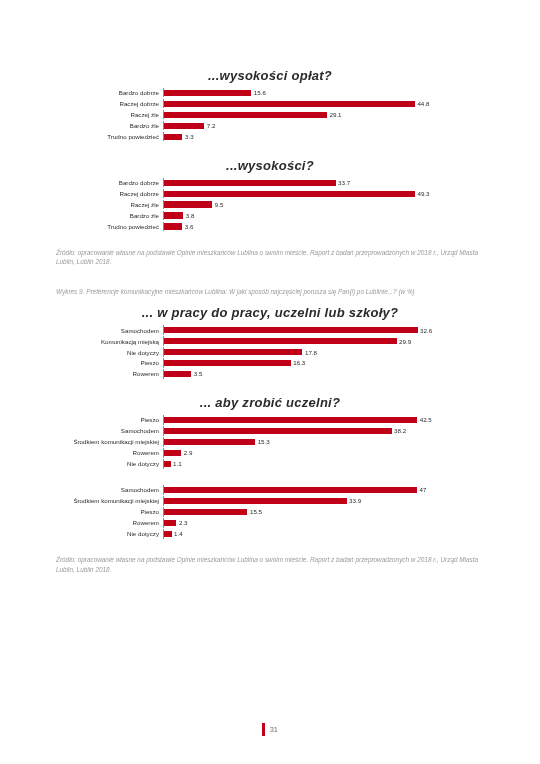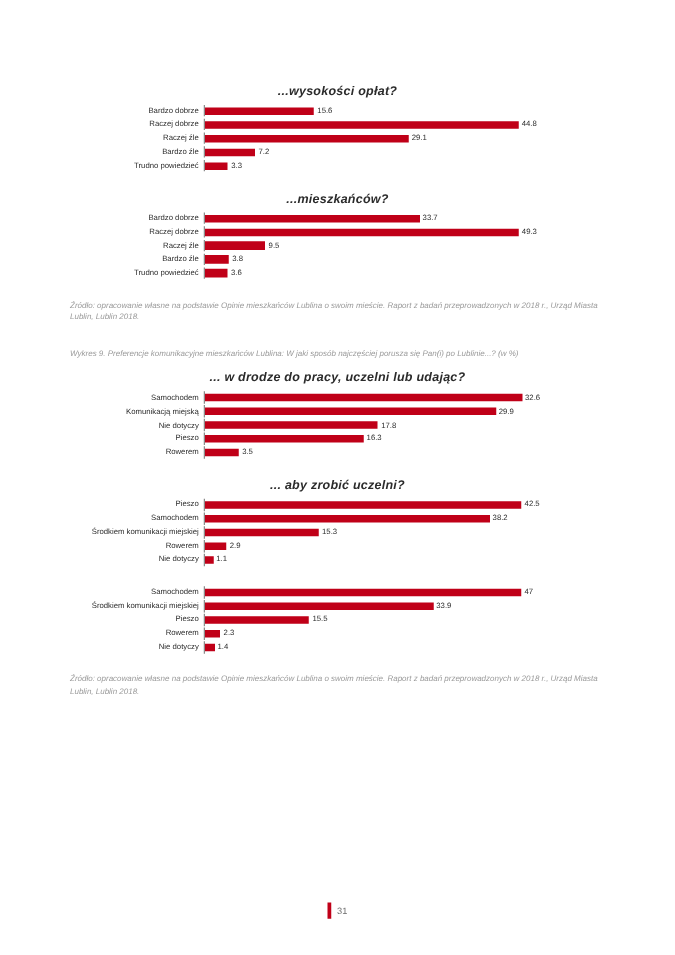--- a/index.html
+++ b/index.html
@@ -25,21 +25,21 @@
 
   
   .chart-block {
     margin: 0 auto;
     width: 430px;
   }
   .chart-title {
     text-align: center;
     font-style: italic;
     font-weight: bold;
-    font-size: 10px;
+    font-size: 13px;
     color: #2b2b2b;
     margin-bottom: 5px;
     letter-spacing: 0.02em;
   }
   .chart-rows {
     display: block;
   }
   .crow {
     display: flex;
     align-items: center;
@@ -163,21 +163,21 @@
             <div class="cbar" style="width: 18.48px; background: rgb(192, 0, 24);"></div>
             <div class="cval">3.3</div>
           </div>
         </div>
       </div>
   </div>
 
   <div class="spacer-md"></div>
 
   <div class="chart-block">
-    <div class="chart-title">...mieszkańców?</div>
+    <div class="chart-title">...wysokości?</div>
     <div class="chart-rows">
         <div class="crow">
           <div class="clabel">Bardzo dobrze</div>
           <div class="cbarwrap">
             <div class="cbar" style="width: 171.564px; background: rgb(192, 0, 24);"></div>
             <div class="cval">33.7</div>
           </div>
         </div>
         <div class="crow">
           <div class="clabel">Raczej dobrze</div>
@@ -214,21 +214,21 @@
 
   <div class="source">Źródło: opracowanie własne na podstawie Opinie mieszkańców Lublina o swoim mieście. Raport z badań przeprowadzonych w 2018 r., Urząd Miasta Lublin, Lublin 2018.</div>
 
   <div class="spacer-lg"></div>
 
   <div class="caption">Wykres 9. Preferencje komunikacyjne mieszkańców Lublina: W jaki sposób najczęściej porusza się Pan(i) po Lublinie...? (w %)</div>
 
   <div class="spacer-sm"></div>
 
   <div class="chart-block">
-    <div class="chart-title">... w drodze do pracy, uczelni lub udając?</div>
+    <div class="chart-title">... w pracy do pracy, uczelni lub szkoły?</div>
     <div class="chart-rows">
         <div class="crow">
           <div class="clabel">Samochodem</div>
           <div class="cbarwrap">
             <div class="cbar" style="width: 253.556px; background: rgb(192, 0, 24);"></div>
             <div class="cval">32.6</div>
           </div>
         </div>
         <div class="crow">
           <div class="clabel">Komunikacją miejską</div>

